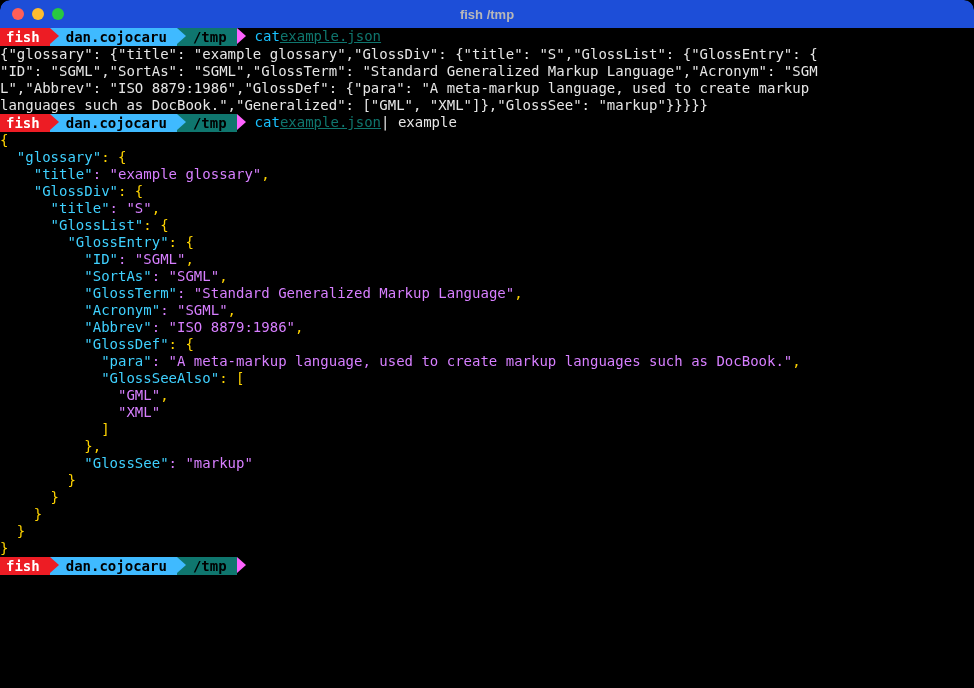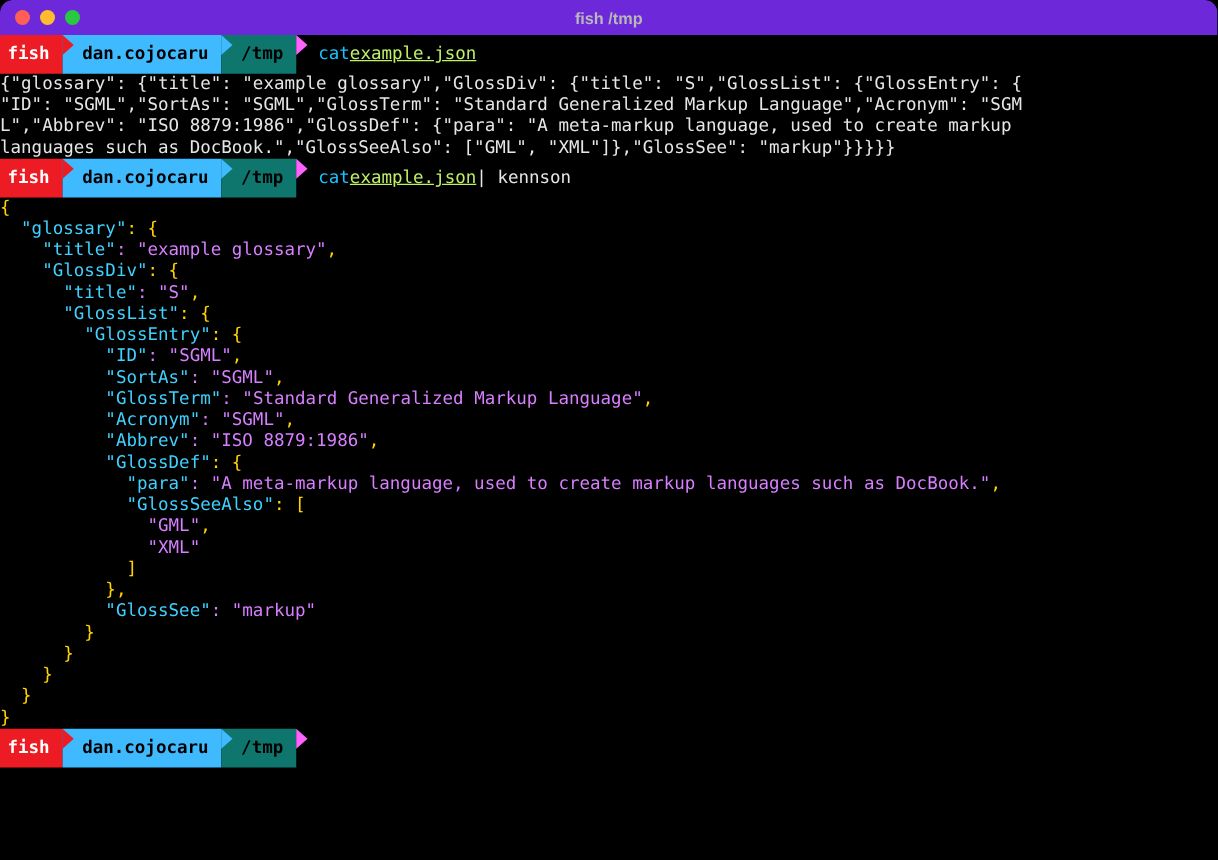--- a/index.html
+++ b/index.html
@@ -8,21 +8,21 @@
       height: 688px;
       background: #000;
       font-family: "SF Mono", "Menlo", "Monaco", "Consolas", monospace;
       font-size: 14px;
       line-height: 17px;
       overflow: hidden;
       border-radius: 10px;
     }
     .titlebar {
       height: 28px;
-      background: #6d28d9;
+      background: #1d4ed8;
       display: flex;
       align-items: center;
       position: relative;
       border-top-left-radius: 10px;
       border-top-right-radius: 10px;
     }
     .traffic-lights {
       display: flex;
       gap: 8px;
       padding-left: 12px;
@@ -47,21 +47,21 @@
     .term {
       padding: 0;
       color: #e6e6e6;
       letter-spacing: 0;
     }
     .line { white-space: pre; }
     .prompt { display: flex; }
     .seg {
       padding: 0 10px 0 16px;
       position: relative;
-      height: 31px;
+      height: 18px;
       display: inline-flex;
       align-items: center;
       font-weight: 600;
       color: #000;
     }
     .seg.first { padding-left: 6px; }
     .seg.fish { background: #ed1c24; color: #fff; }
     .seg.user { background: #3fbaff; text-align: center; }
     .seg.path { background: #0f766e; }
     .seg::after {
@@ -73,23 +73,23 @@
       border-bottom: 8.5px solid transparent;
       z-index: 2;
     }
     .seg.fish::after { border-left: 9px solid #ed1c24; }
     .seg.user::after { border-left: 9px solid #3fbaff; }
     .seg.path::after { border-left: 9px solid #ff62ff; }
     .cmd {
       padding-left: 18px;
       color: #19c2ff;
       display: inline-flex;
-      align-items: center;
+      align-items: flex-start;
     }
-    .fn { color: #bef264; text-decoration: underline; }
+    .fn { color: #0f766e; text-decoration: underline; }
     .pipe { color: #e6e6e6; }
     .raw { color: #e6e6e6; }
     .yl { color: #ffd400; }
     .cy { color: #3fd1ff; }
     .mg { color: #d77fff; }
     pre { font-family: inherit; font-size: inherit; }
   </style>
 </head>
 <body>
 
@@ -110,30 +110,30 @@
     <span class="seg path">/tmp</span>
     <span class="cmd">
         <span>cat </span>
         <span class="fn">example.json</span>
       </span>
   </div>
 
   <pre class="line raw">{"glossary": {"title": "example glossary","GlossDiv": {"title": "S","GlossList": {"GlossEntry": {</pre>
   <pre class="line raw">"ID": "SGML","SortAs": "SGML","GlossTerm": "Standard Generalized Markup Language","Acronym": "SGM</pre>
   <pre class="line raw">L","Abbrev": "ISO 8879:1986","GlossDef": {"para": "A meta-markup language, used to create markup </pre>
-  <pre class="line raw">languages such as DocBook.","GlossSeeAlso": ["GML", "XML"]},"GlossSee": "markup"}}}}}</pre>
+  <pre class="line raw">languages such as DocBook.","Generalized": ["GML", "XML"]},"GlossSee": "markup"}}}}}</pre>
 
   <div class="prompt">
     <span class="seg fish first">fish</span>
     <span class="seg user">dan.cojocaru</span>
     <span class="seg path">/tmp</span>
     <span class="cmd">
         <span>cat </span>
         <span class="fn">example.json</span>
-        <span class="pipe"> | kennson</span>
+        <span class="pipe"> | example</span>
       </span>
   </div>
 
   <pre class="line"><span class="yl">{</span></pre>
   <pre class="line"><span class="cy">  "glossary"</span><span class="yl">: {</span></pre>
   <pre class="line"><span class="cy">    "title"</span><span class="mg">: "example glossary"</span><span class="yl">,</span></pre>
   <pre class="line"><span class="cy">    "GlossDiv"</span><span class="yl">: {</span></pre>
   <pre class="line"><span class="cy">      "title"</span><span class="mg">: "S"</span><span class="yl">,</span></pre>
   <pre class="line"><span class="cy">      "GlossList"</span><span class="yl">: {</span></pre>
   <pre class="line"><span class="cy">        "GlossEntry"</span><span class="yl">: {</span></pre>

